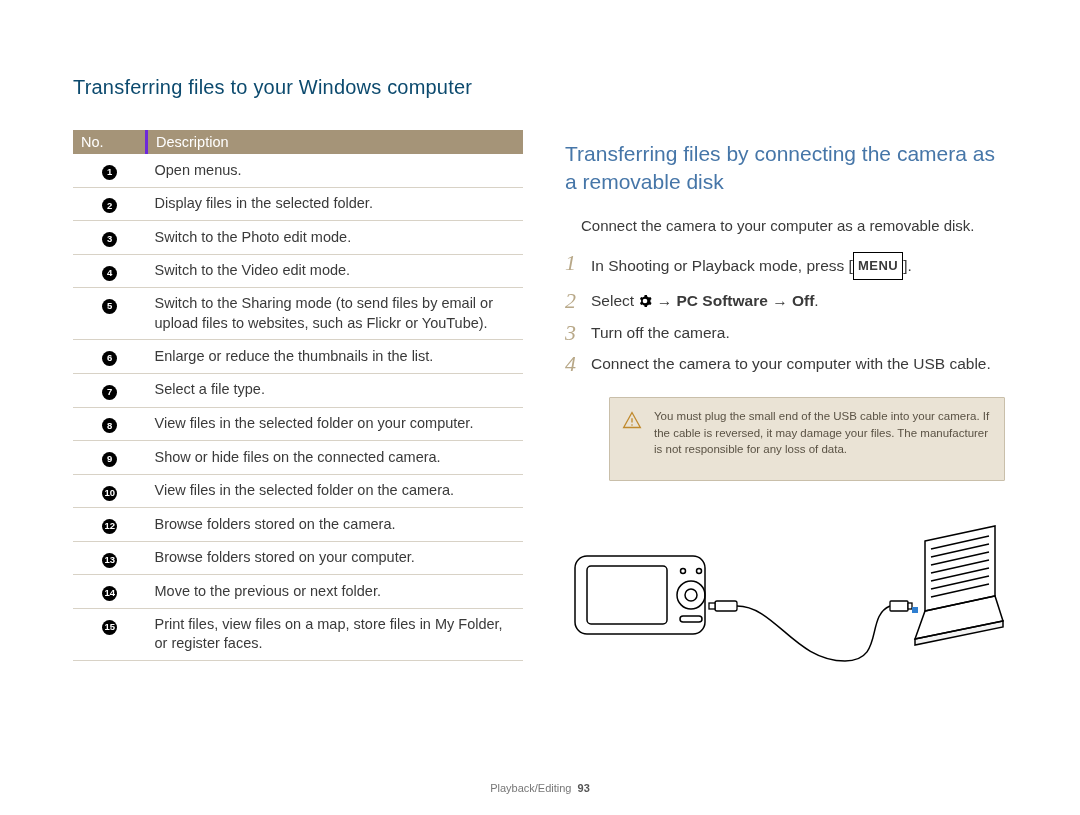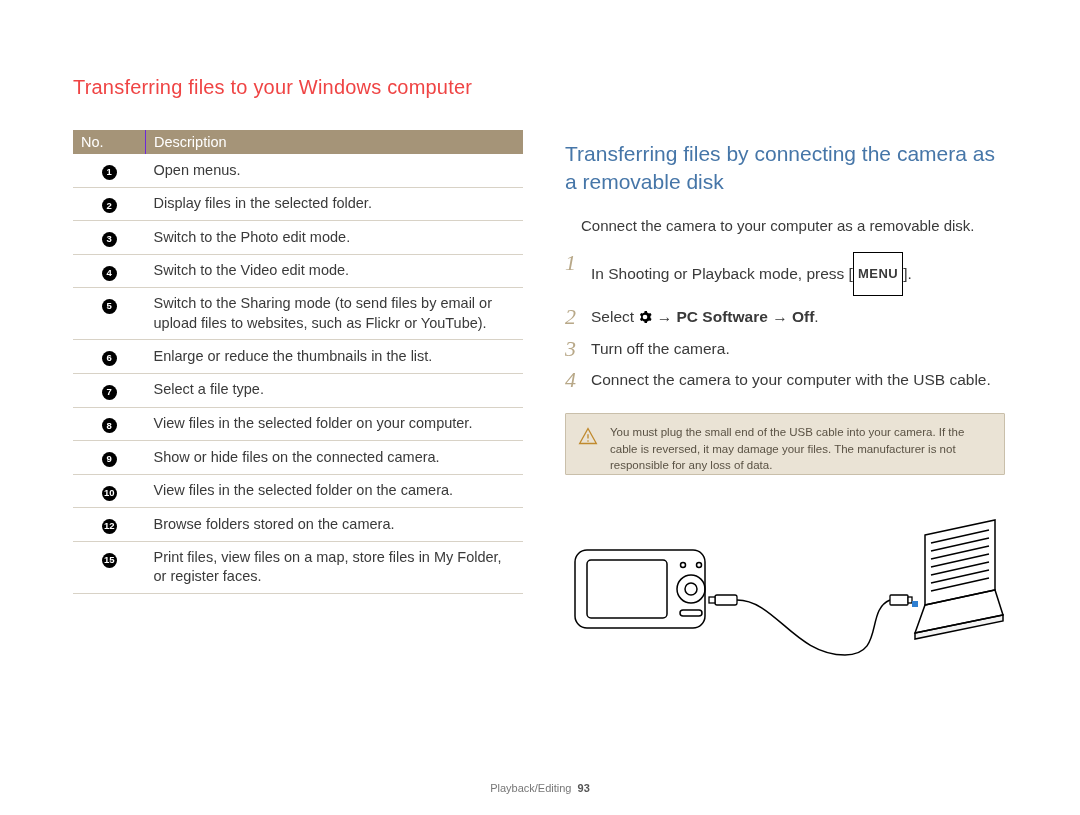--- a/index.html
+++ b/index.html
@@ -18,21 +18,21 @@
     background:#ffffff;
     font-family:"Helvetica Neue",Helvetica,Arial,sans-serif;
     color:var(--text);
     position:relative;
     font-weight:300;
   }
   .page-title{
     position:absolute;
     left:73px; top:76px;
     font-size:20px;
-    color:#ef4444;
+    color:#0c4a6e;
     font-weight:300;
     letter-spacing:.2px;
   }
   .left-col{
     position:absolute;
     left:73px; top:130px;
     width:450px;
   }
   table.desc{
     width:100%;
@@ -40,21 +40,21 @@
     font-size:14.5px;
   }
   table.desc thead th{
     background:var(--brown);
     color:#fff;
     text-align:left;
     font-weight:400;
     padding:4px 8px;
     border:none;
   }
-  table.desc thead th:first-child{width:56px;border-right:1px solid #6d28d9}
+  table.desc thead th:first-child{width:56px;border-right:3px solid #6d28d9}
   table.desc tbody td{
     padding:6px 8px;
     vertical-align:middle;
     border-bottom:1px solid var(--row-border);
     color:var(--text);
     line-height:1.35;
   }
   table.desc tbody td.numcell{text-align:center;vertical-align:top;padding-top:7px}
   .circled{
     display:inline-flex;
@@ -97,39 +97,40 @@
     content:counter(step);
     position:absolute;left:0;top:-4px;
     font-size:22px;
     font-style:italic;
     color:var(--step-num);
     font-family:Georgia,"Times New Roman",serif;
   }
   .menu-box{
     display:inline-block;
     border:1px solid #000;
-    padding:12px 4px;
+    padding:4px 4px;
     font-weight:700;
     font-size:13px;
     vertical-align:1px;
     letter-spacing:.5px;
   }
   .gear-icon svg{width:14px;height:14px;vertical-align:-2px}
   .arrow{font-family:Arial}
   .bold{font-weight:600}
   .note{
     margin-top:22px;
     background:var(--note-bg);
     border:1px solid var(--note-border);
     border-radius:1px;
-    padding:10px 14px 0 44px;
+    padding:10px 14px 22px 44px;
     position:relative;
     font-size:11.5px;
     line-height:1.45;
     color:#5a5244;
+    margin-left:44px;
   }
   .note .warn{
     position:absolute;left:12px;top:12px;
   }
   .note .warn svg{width:20px;height:20px}
 
   .illustration{
     margin-top:30px;
     width:440px;height:175px;
   }
@@ -194,20 +195,28 @@
           <td class="numcell"><span class="circled">9</span></td>
           <td>Show or hide files on the connected camera.</td>
         </tr>
       <tr>
           <td class="numcell"><span class="circled">10</span></td>
           <td>View files in the selected folder on the camera.</td>
         </tr>
       <tr>
           <td class="numcell"><span class="circled">12</span></td>
           <td>Browse folders stored on the camera.</td>
+        </tr>
+      <tr>
+          <td class="numcell"><span class="circled">13</span></td>
+          <td>Browse folders stored on your computer.</td>
+        </tr>
+      <tr>
+          <td class="numcell"><span class="circled">14</span></td>
+          <td>Move to the previous or next folder.</td>
         </tr>
       <tr>
           <td class="numcell"><span class="circled">15</span></td>
           <td>Print files, view files on a map, store files in My Folder, or register faces.</td>
         </tr>
     </tbody>
   </table>
 </div>
 
 <div class="right-col">

